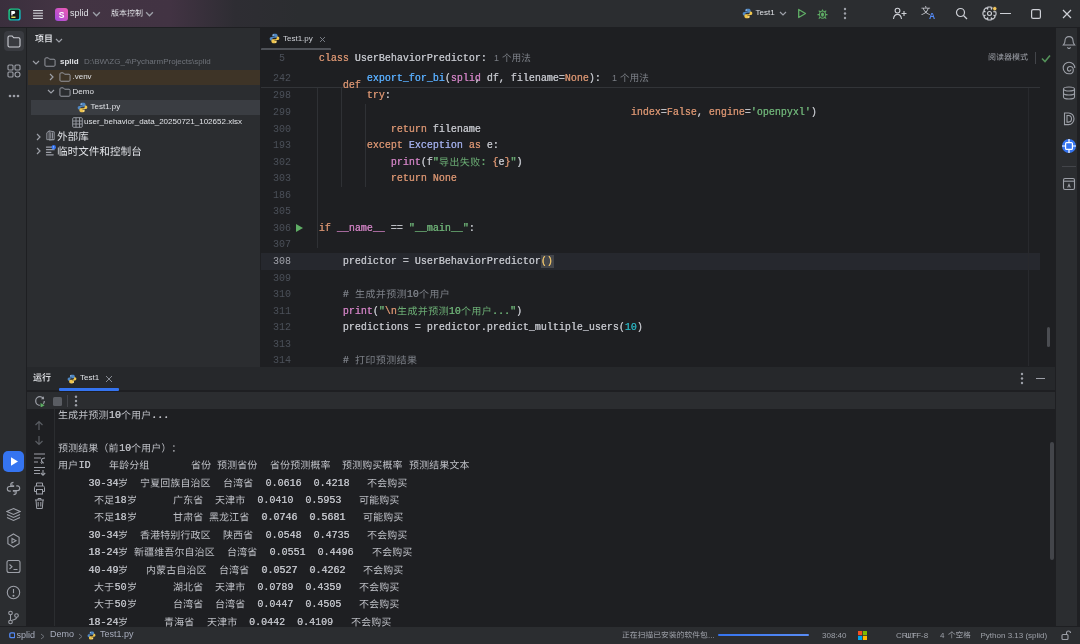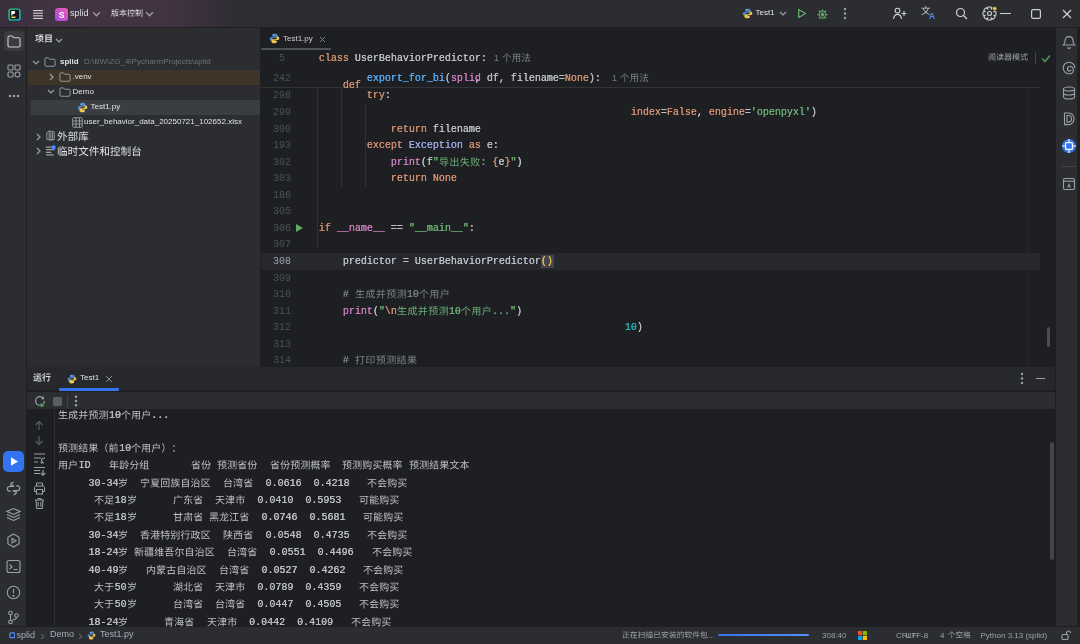--- a/index.html
+++ b/index.html
@@ -421,20 +421,21 @@
     <svg style="position:absolute;left:460.7px;top:305.7px" width="34" height="13">
       <g fill="#6AAB73" transform="translate(0,8.60) scale(0.010000,-0.010000)">
         <use href="#g4E2A" x="0"></use>
         <use href="#g7528" x="1040"></use>
         <use href="#g6237" x="2080"></use>
       </g>
     </svg>
     <span style="position:absolute;left:491.9px;top:305.7px;font:10px 'Liberation Mono',monospace;color:#6AAB73;white-space:pre;text-shadow:0.35px 0 currentColor">..."</span>
     <span style="position:absolute;left:515.9px;top:305.7px;font:10px 'Liberation Mono',monospace;color:#BCBEC4;white-space:pre;text-shadow:0.35px 0 currentColor">)</span>
 <span style="position:absolute;left:273.0px;top:322.3px;font:10px 'Liberation Mono';color:#4B5059;white-space:pre">312</span>
+    <span style="position:absolute;left:318.7px;top:322.3px;font:10px 'Liberation Mono',monospace;color:#BCBEC4;white-space:pre;text-shadow:0.35px 0 currentColor">&nbsp;&nbsp;&nbsp;&nbsp;predictions&nbsp;=&nbsp;predictor.predict_multiple_users(</span>
     <span style="position:absolute;left:624.7px;top:322.3px;font:10px 'Liberation Mono',monospace;color:#2AACB8;white-space:pre;text-shadow:0.35px 0 currentColor">10</span>
     <span style="position:absolute;left:636.7px;top:322.3px;font:10px 'Liberation Mono',monospace;color:#BCBEC4;white-space:pre;text-shadow:0.35px 0 currentColor">)</span>
 <span style="position:absolute;left:273.0px;top:338.8px;font:10px 'Liberation Mono';color:#4B5059;white-space:pre">313</span>
 <span style="position:absolute;left:273.0px;top:355.4px;font:10px 'Liberation Mono';color:#4B5059;white-space:pre">314</span>
     <span style="position:absolute;left:342.7px;top:355.4px;font:10px 'Liberation Mono',monospace;color:#7A7E85;white-space:pre;text-shadow:0.35px 0 currentColor">#&nbsp;</span>
     <svg style="position:absolute;left:354.7px;top:355.4px" width="65" height="13">
       <g fill="#7A7E85" transform="translate(0,8.60) scale(0.010000,-0.010000)">
         <use href="#g6253" x="0"></use>
         <use href="#g5370" x="1040"></use>
         <use href="#g9884" x="2080"></use>

